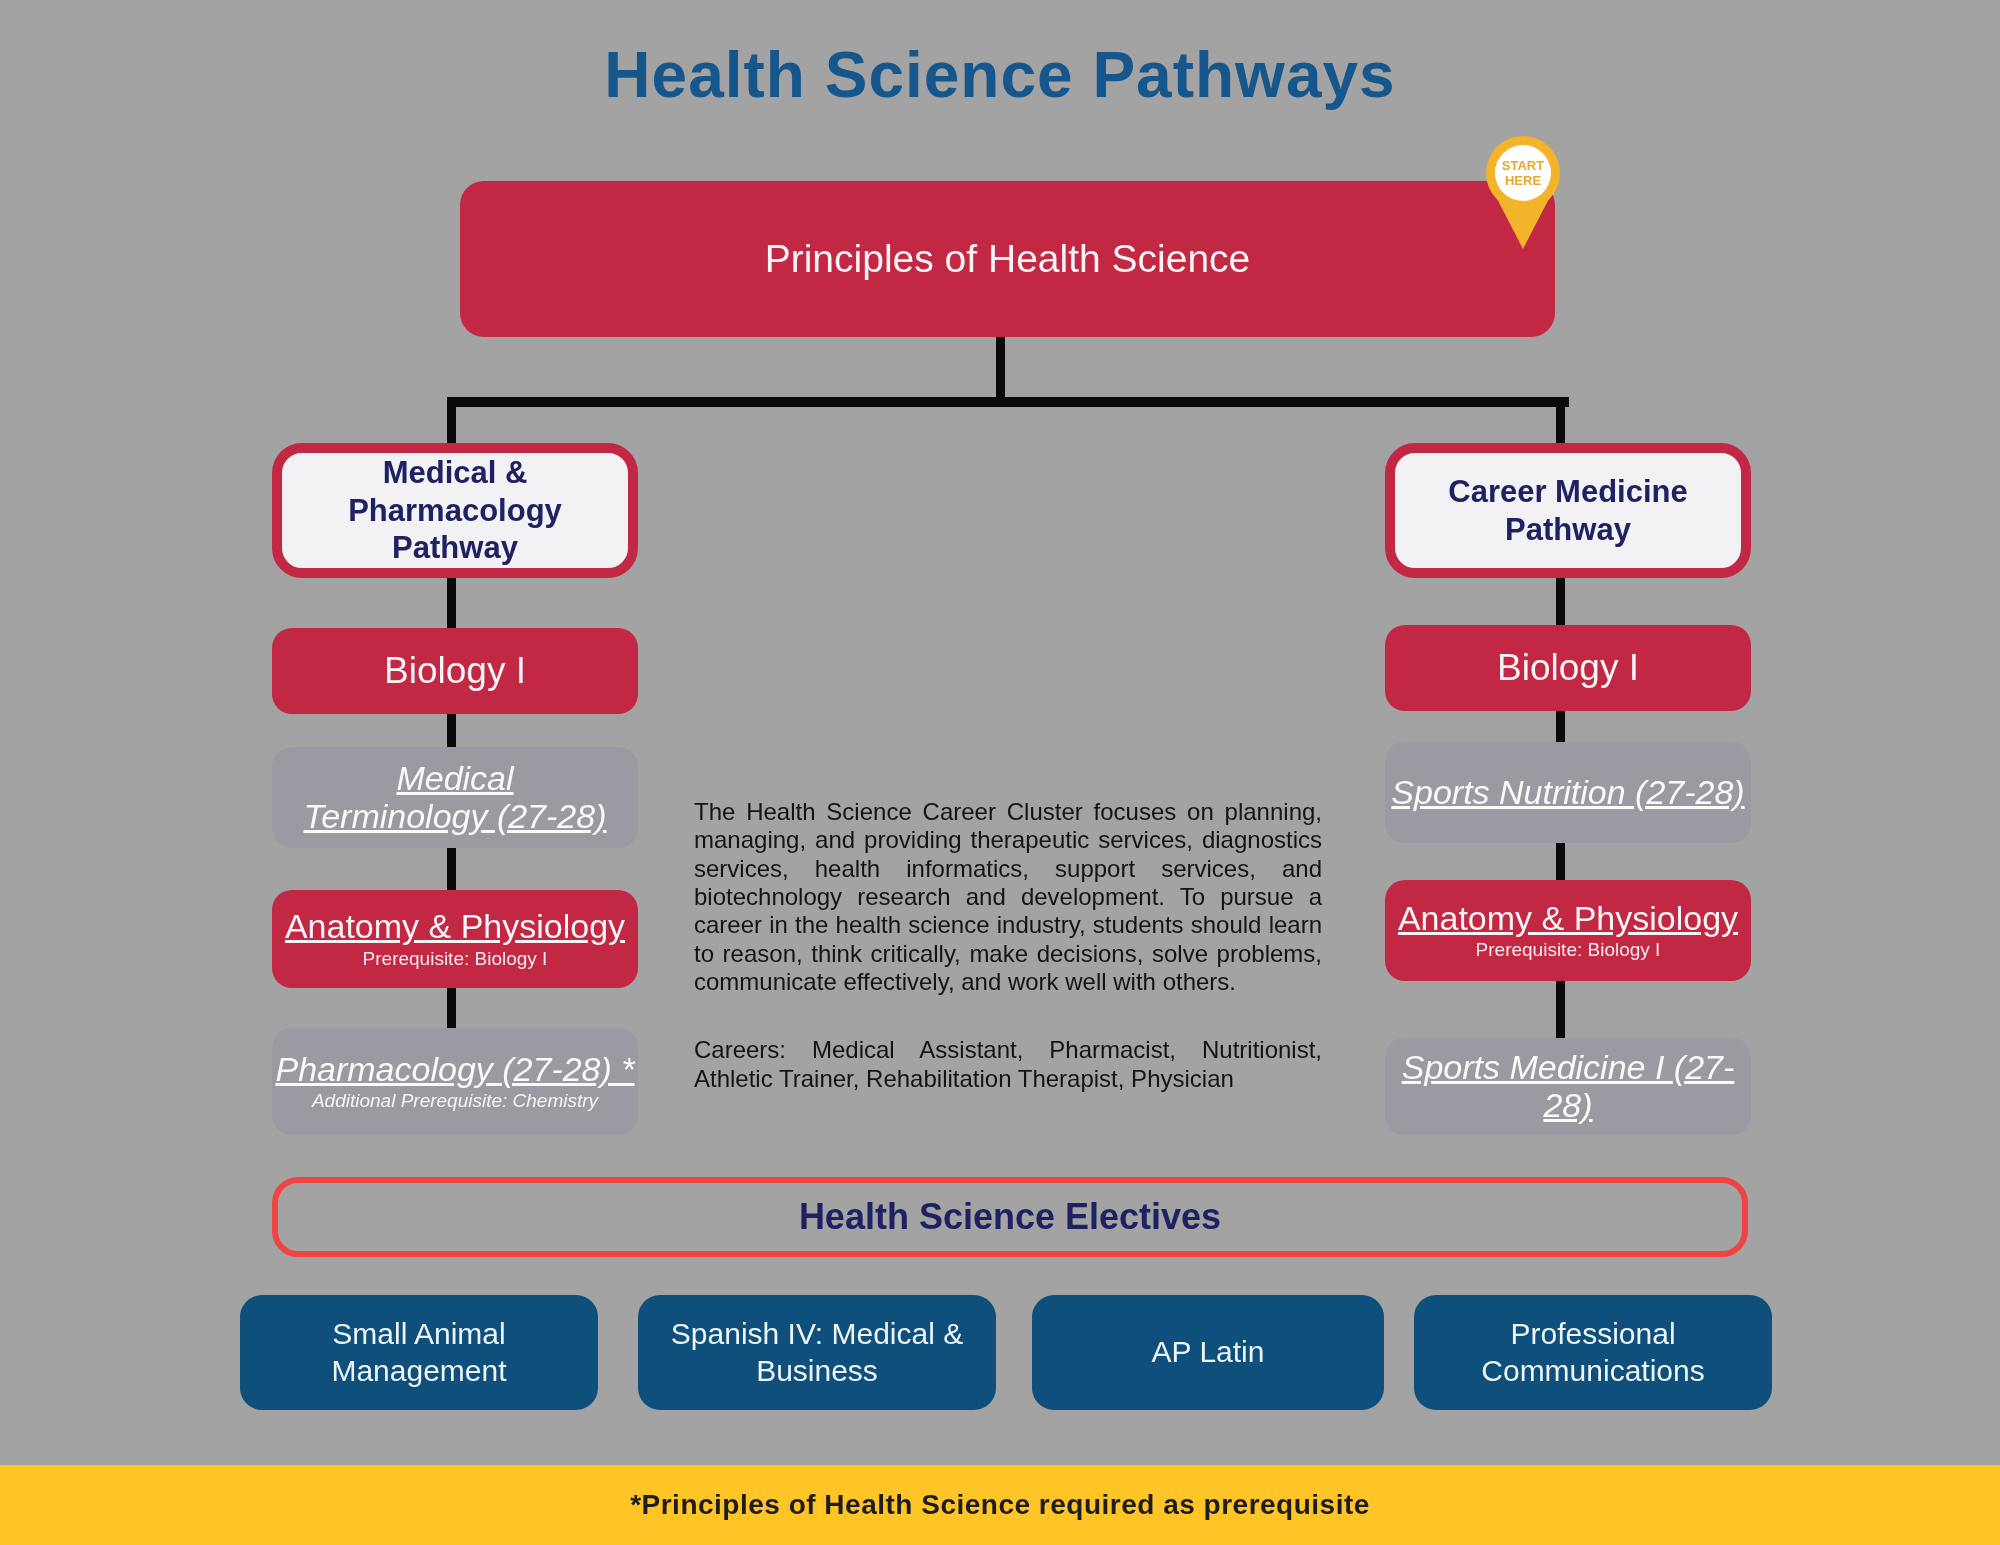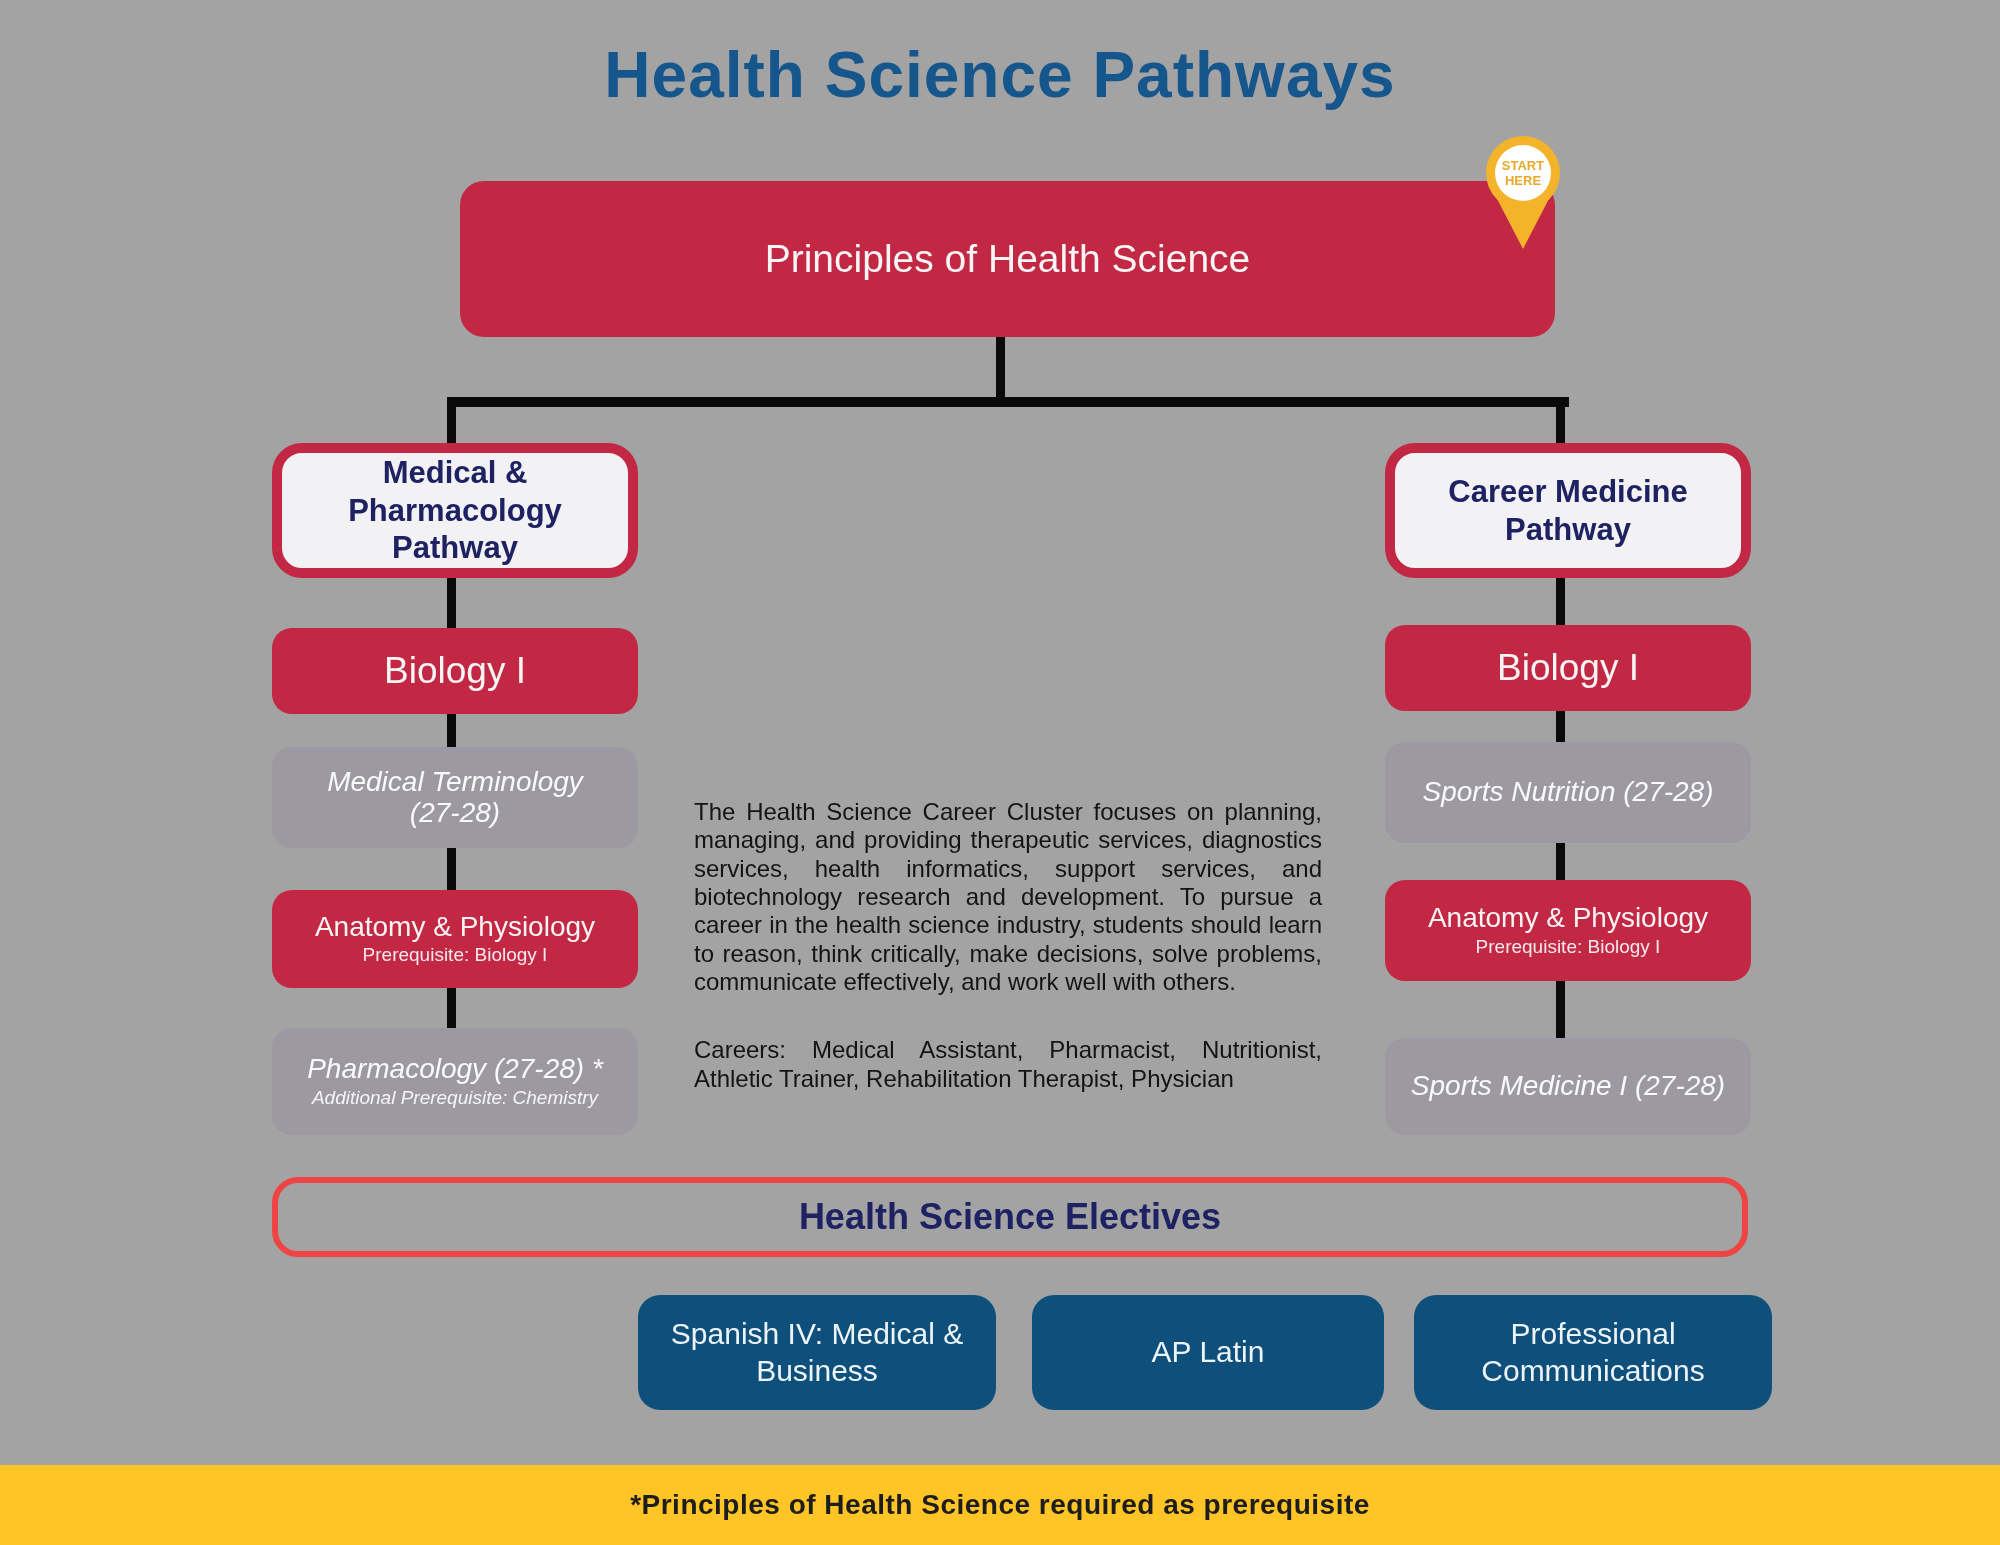--- a/index.html
+++ b/index.html
@@ -14,21 +14,21 @@
   .box{position:absolute;box-sizing:border-box;display:flex;flex-direction:column;
     align-items:center;justify-content:center;text-align:center;border-radius:20px;}
   .red{background:#C22843;color:#F7F4F5;}
   .gray{background:#9C99A3;color:#FBFAFB;font-style:italic;}
   .navy{background:#0F4F7B;color:#EDF4F8;}
   .outlined{background:#F2F1F3;border:10px solid #C22843;border-radius:30px;}
   .pathway-header{font-size:31px;font-weight:bold;color:#1E2263;line-height:1.22;padding:0 14px;}
 
   .root-label{font-size:39px;}
   .course-label{font-size:37px;line-height:1.1;}
-  .course-label.small{font-size:28px;}
+  .course-label.small{font-size:34px;text-decoration:underline;}
   .course-sub{font-size:19px;line-height:1.1;margin-top:3px;opacity:.95;}
 
   .desc{position:absolute;left:694px;top:798px;width:628px;color:#141414;}
   .desc p{margin:0;font-size:24px;line-height:1.18;text-align:justify;}
   .desc .careers{margin-top:40px;}
 
   .electives-bar{position:absolute;left:272px;top:1177px;width:1476px;height:80px;
     box-sizing:border-box;border:6px solid #ef4444;border-radius:26px;
     display:flex;align-items:center;justify-content:center;}
   .electives-bar span{font-size:36px;font-weight:bold;color:#1E2263;}
@@ -102,20 +102,23 @@
 
   <div class="desc">
     <p>The Health Science Career Cluster focuses on planning, managing, and providing therapeutic services, diagnostics services, health informatics, support services, and biotechnology research and development. To pursue a career in the health science industry, students should learn to reason, think critically, make decisions, solve problems, communicate effectively, and work well with others.</p>
     <p class="careers">Careers: Medical Assistant, Pharmacist, Nutritionist, Athletic Trainer, Rehabilitation Therapist, Physician</p>
   </div>
 
   <div class="electives-bar">
     <span>Health Science Electives</span>
   </div>
 
+  <div class="box navy elective-box" style="left:240px;width:358px;">
+    <span>Small Animal Management</span>
+  </div>
   <div class="box navy elective-box" style="left:638px;width:358px;">
     <span>Spanish IV: Medical &amp; Business</span>
   </div>
   <div class="box navy elective-box" style="left:1032px;width:352px;">
     <span>AP Latin</span>
   </div>
   <div class="box navy elective-box" style="left:1414px;width:358px;">
     <span>Professional Communications</span>
   </div>
 

